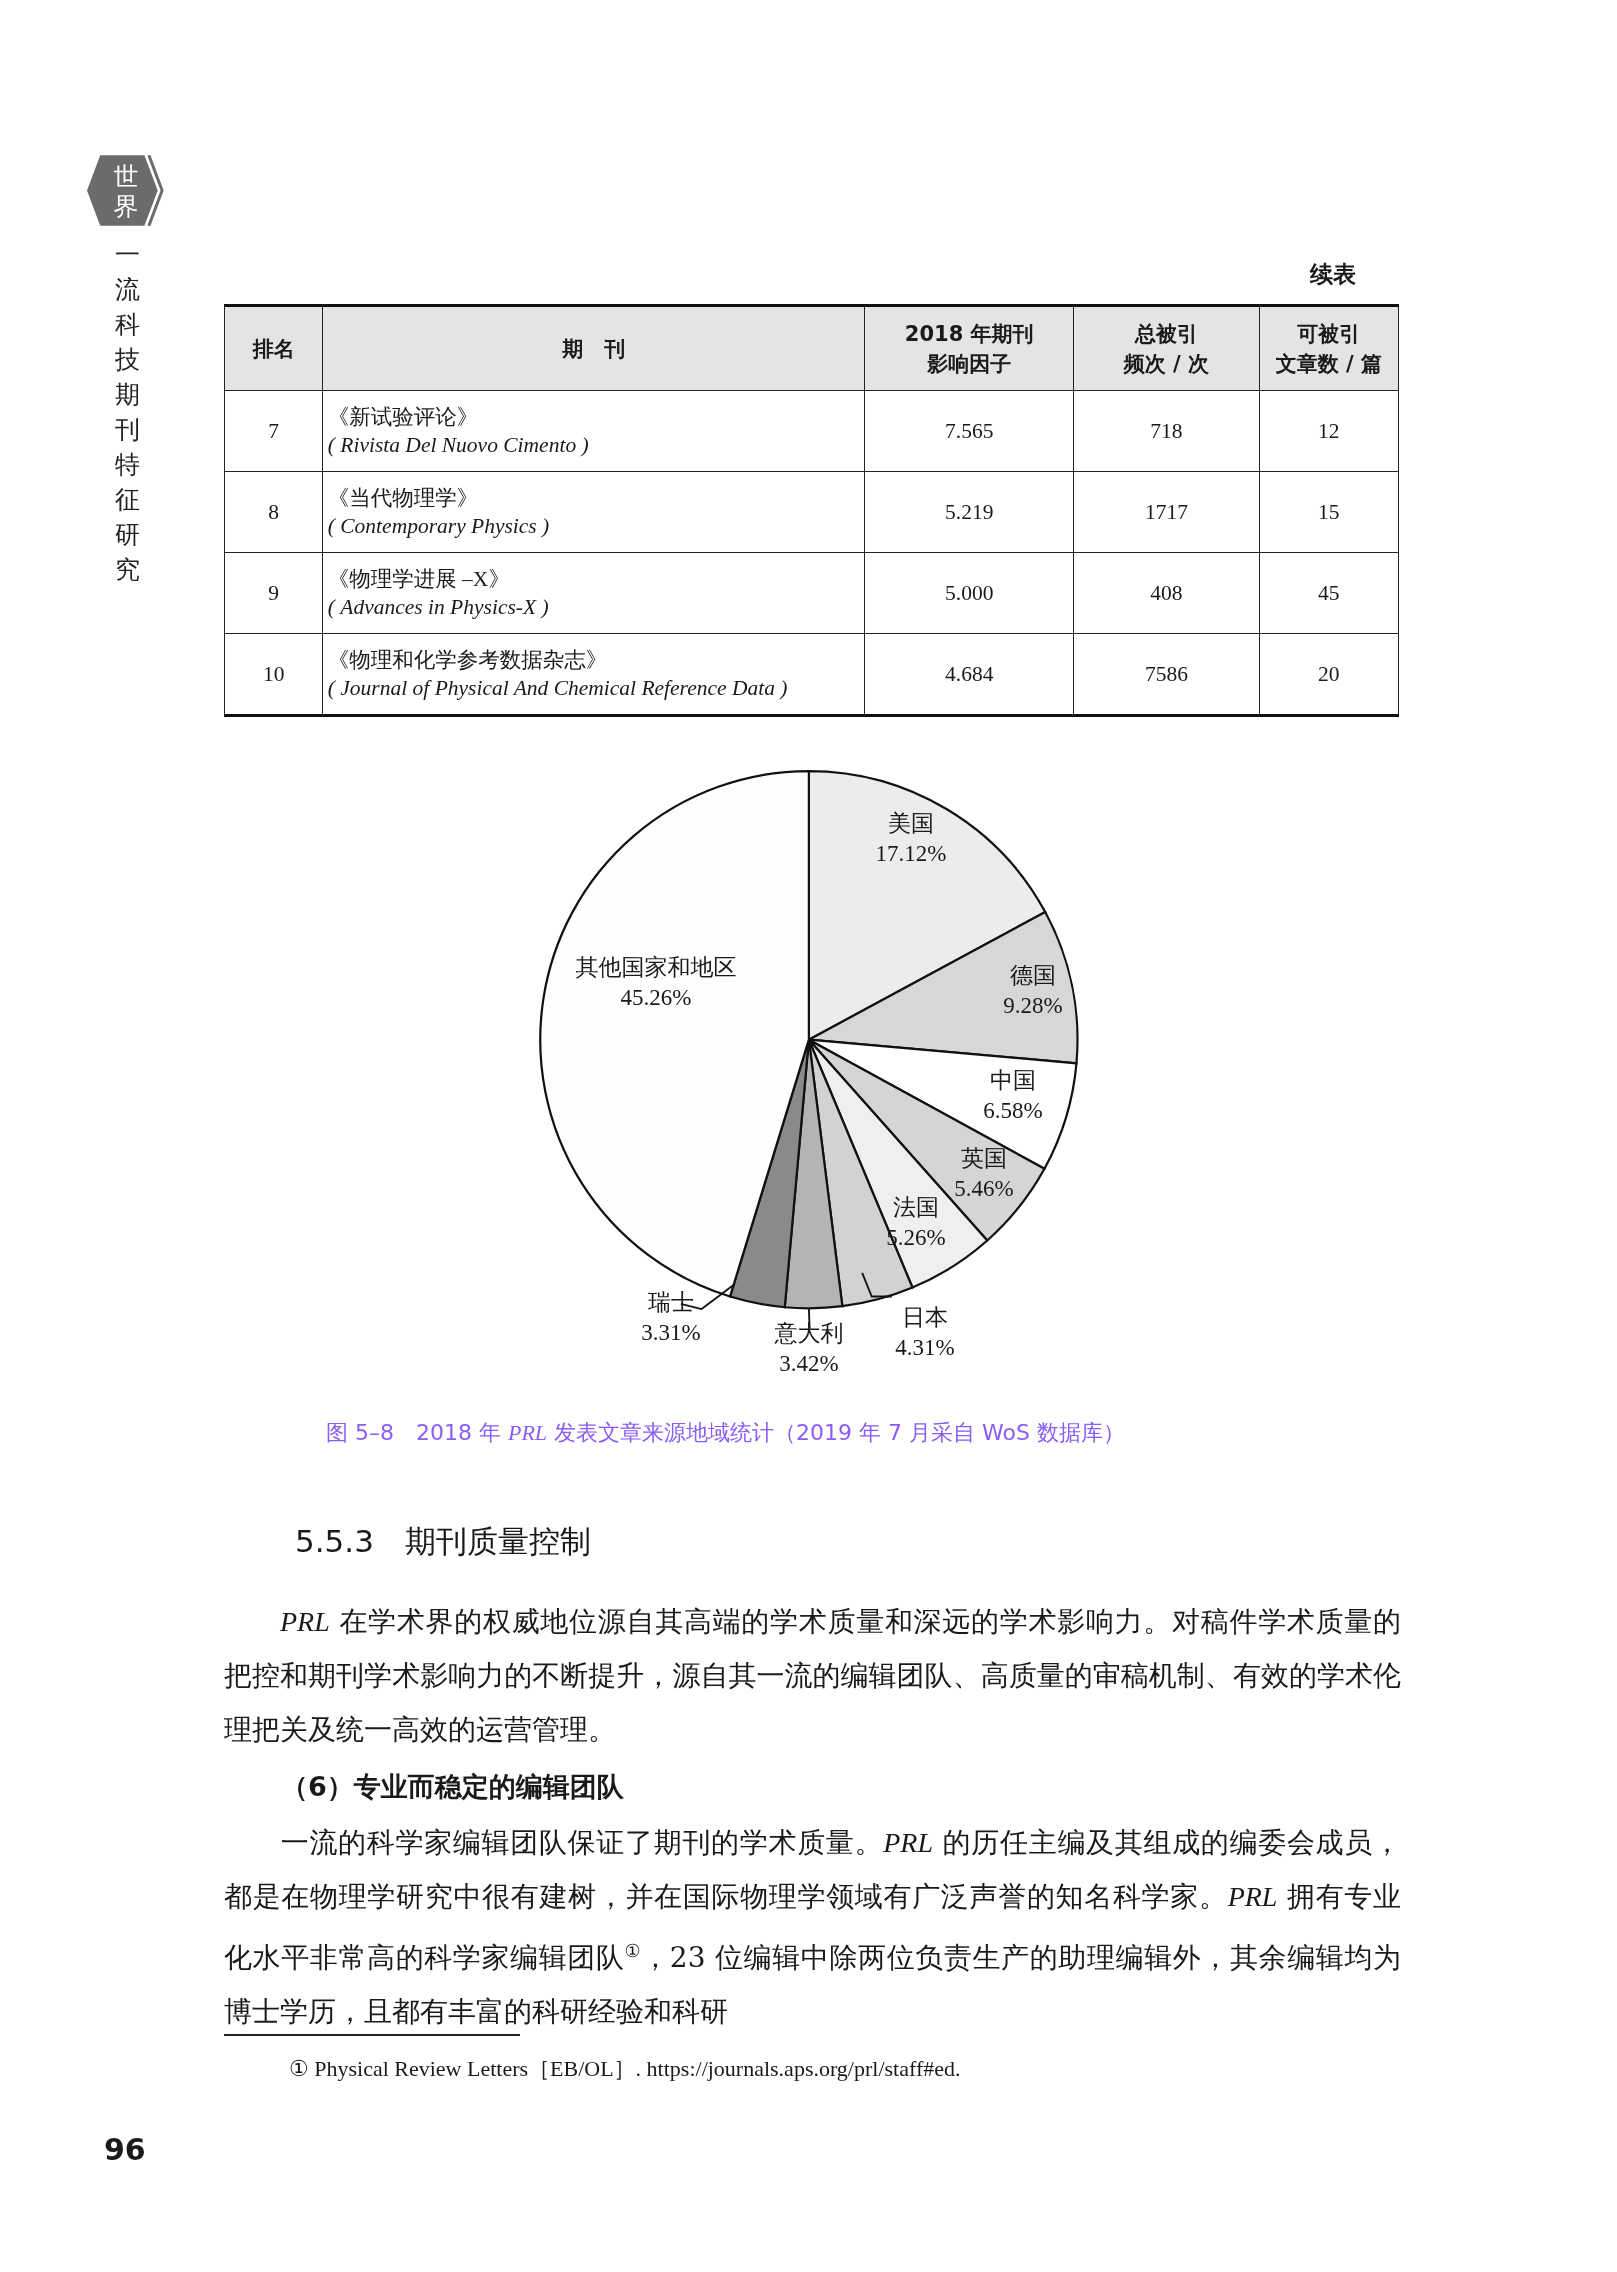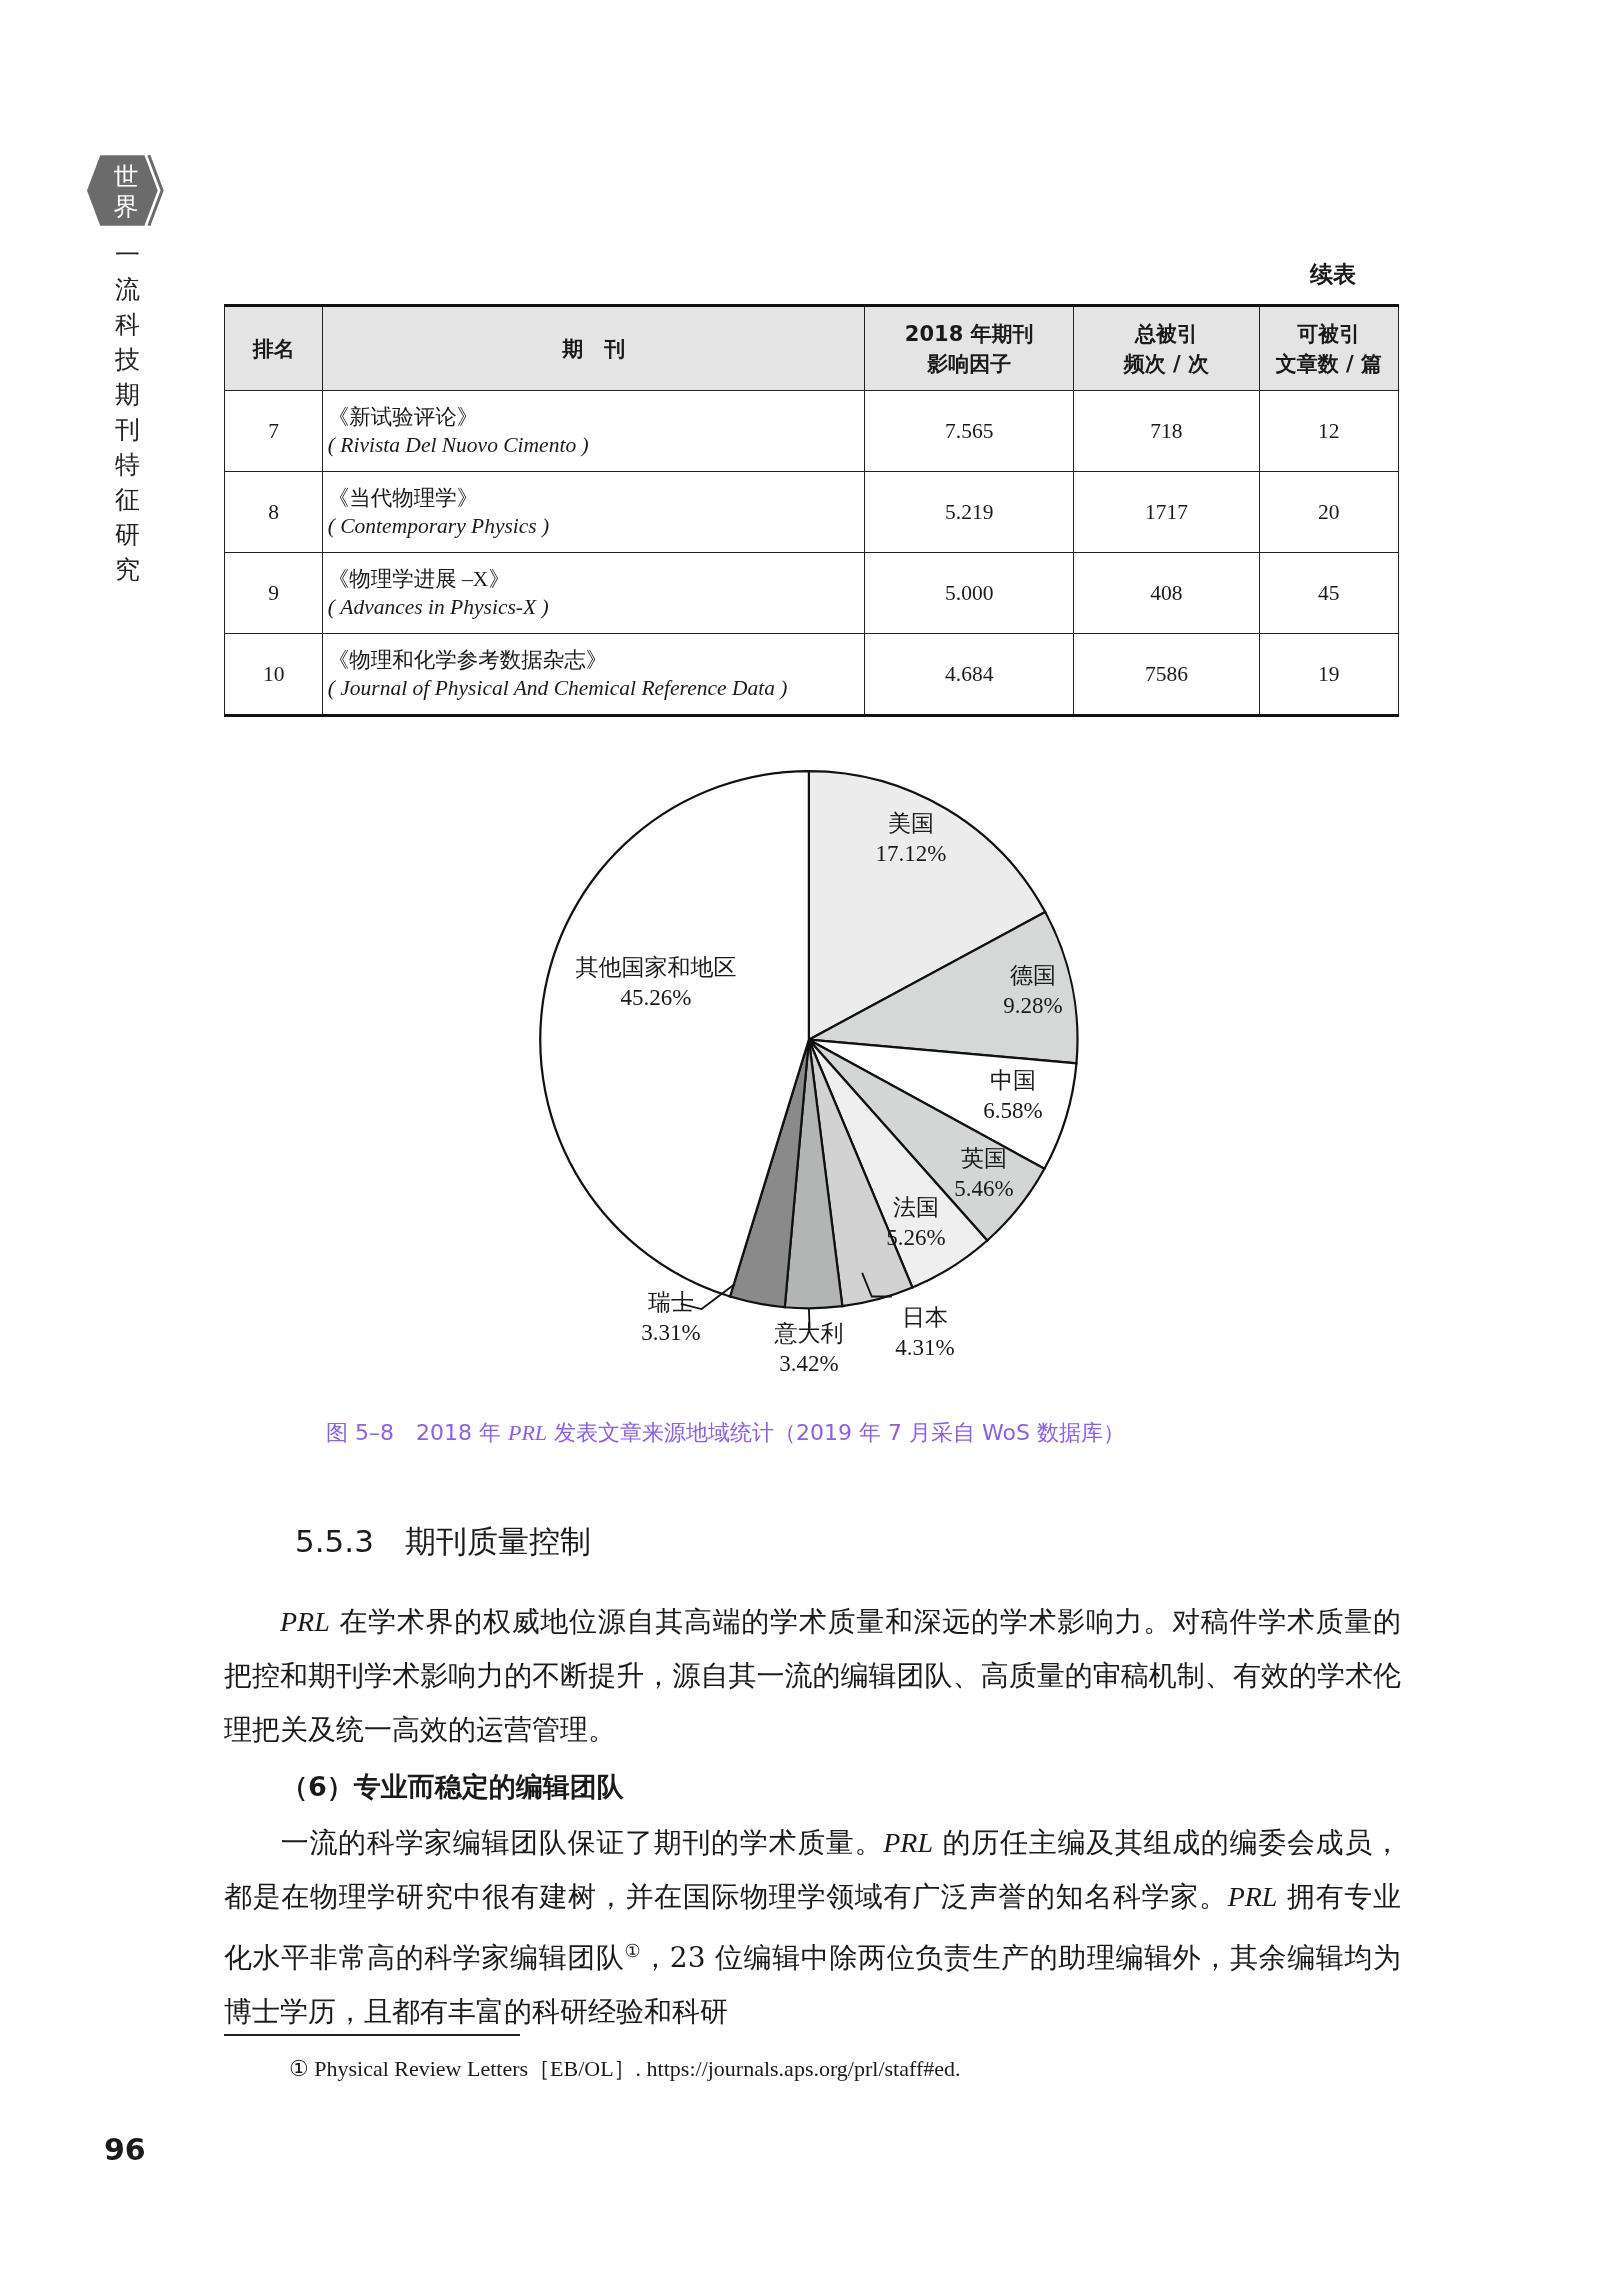--- a/index.html
+++ b/index.html
@@ -97,35 +97,35 @@
     <td class="journal"><span>《新试验评论》</span><br><span class="en">( Rivista Del Nuovo Cimento )</span></td>
     <td>7.565</td>
     <td>718</td>
     <td>12</td>
   </tr>
   <tr>
     <td>8</td>
     <td class="journal"><span>《当代物理学》</span><br><span class="en">( Contemporary Physics )</span></td>
     <td>5.219</td>
     <td>1717</td>
-    <td>20</td>
+    <td>15</td>
   </tr>
   <tr>
     <td>9</td>
     <td class="journal"><span>《物理学进展 –X》</span><br><span class="en">( Advances in Physics-X )</span></td>
     <td>5.000</td>
     <td>408</td>
     <td>45</td>
   </tr>
   <tr>
     <td>10</td>
     <td class="journal"><span>《物理和化学参考数据杂志》</span><br><span class="en">( Journal of Physical And Chemical Reference Data )</span></td>
     <td>4.684</td>
     <td>7586</td>
-    <td>19</td>
+    <td>20</td>
   </tr>
 </tbody>
   </table>
 
 <div class="pie-wrap" id="pie-wrap">
   <svg id="pie-svg" width="1617" height="1406" viewBox="0 0 2185 1900">
       <path d="M1093,1405 L1093,1042 A363,363 0 0 1 1412.4088089816487,1232.5267767306336 Z" fill="#ececec" stroke="#111" stroke-width="3"></path>
       <path d="M1093,1405 L1412.4088089816487,1232.5267767306336 A363,363 0 0 1 1454.5965001189716,1436.8899843479198 Z" fill="#d6d7d7" stroke="#111" stroke-width="3"></path>
       <path d="M1093,1405 L1454.5965001189716,1436.8899843479198 A363,363 0 0 1 1411.3188300332117,1579.4767103262993 Z" fill="#ffffff" stroke="#111" stroke-width="3"></path>
       <path d="M1093,1405 L1411.3188300332117,1579.4767103262993 A363,363 0 0 1 1334.0810091321996,1676.383394915386 Z" fill="#d4d5d5" stroke="#111" stroke-width="3"></path>

